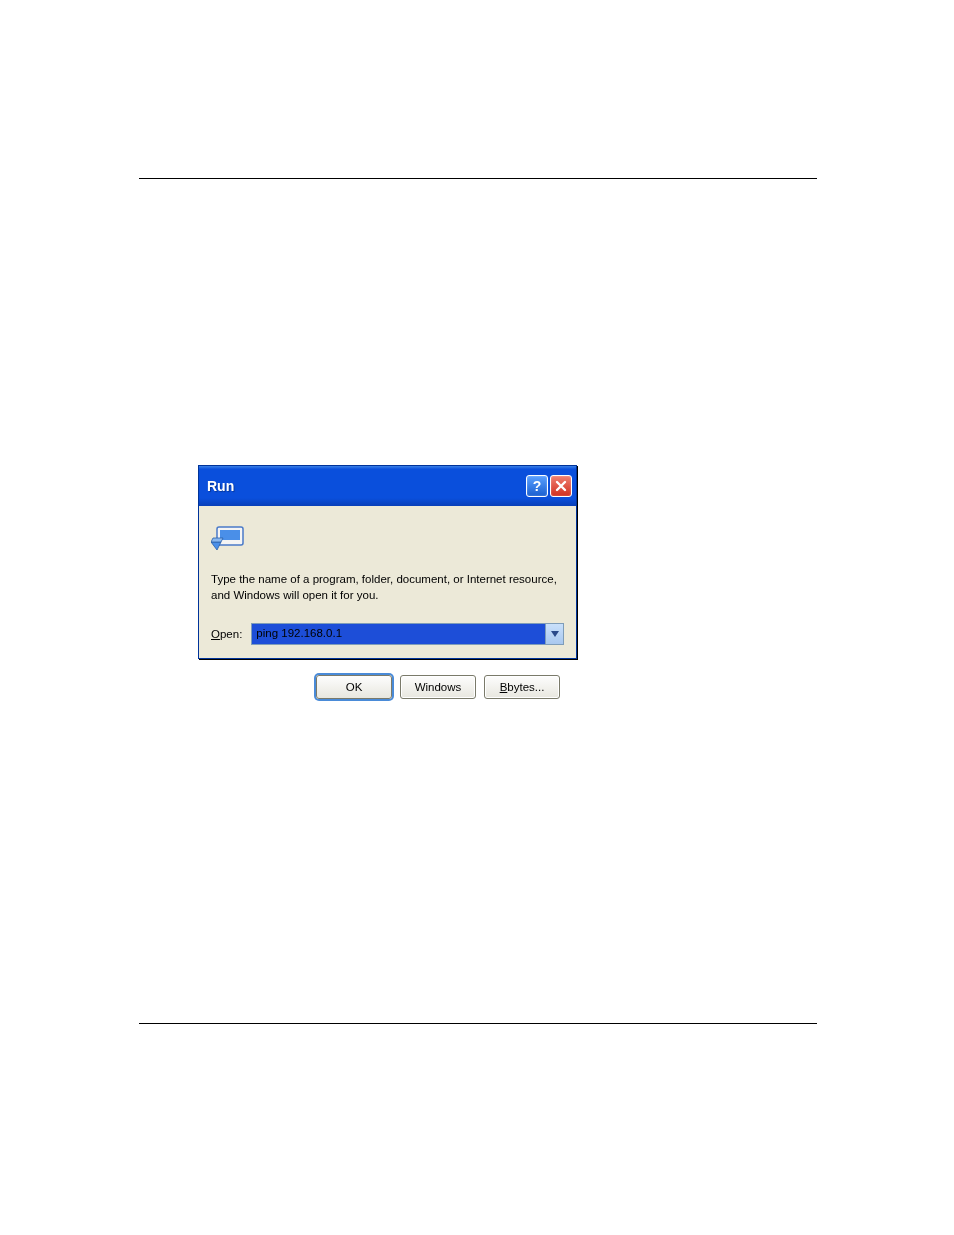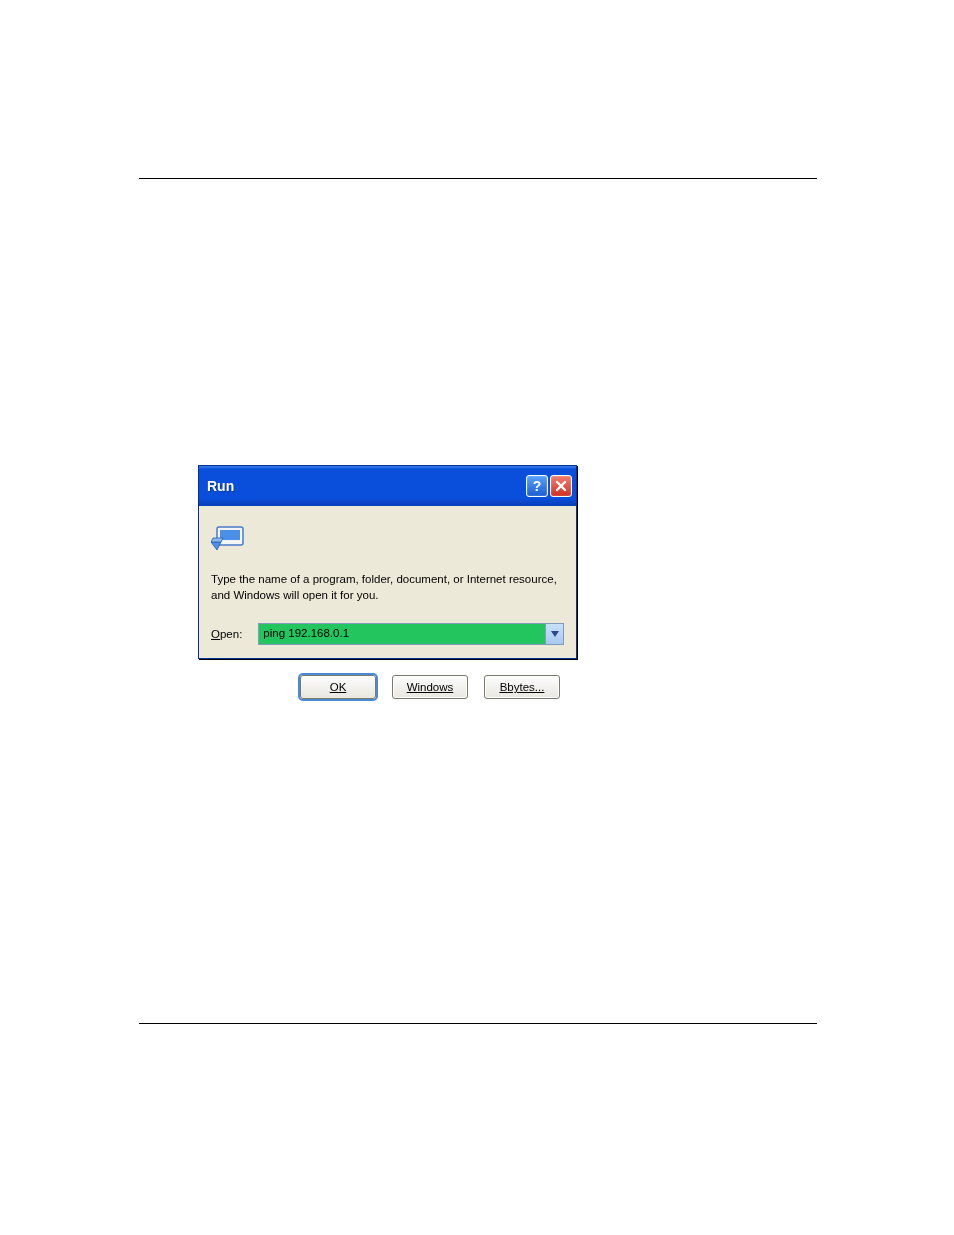--- a/index.html
+++ b/index.html
@@ -92,29 +92,29 @@
     position: relative;
   }
   .intro-text {
     font-size: 11.5px;
     color: #000;
     line-height: 1.35;
   }
   .open-row {
     display: flex;
     align-items: center;
-    gap: 16px;
+    gap: 9px;
     margin-bottom: 30px;
   }
   .open-label { font-size: 11.5px; color: #000; }
   .open-label .u { text-decoration: underline; }
   .combo {
     flex: 1;
     height: 22px;
-    background: #22c55e;
+    background: #1d4ed8;
     border: 1px solid #7f9db9;
     display: flex;
     align-items: stretch;
   }
   .combo .val {
     flex: 1;
     font-size: 11.5px;
     padding: 3px 4px;
     color: #000;
     white-space: nowrap;
@@ -127,23 +127,22 @@
     display: flex;
     align-items: center;
     justify-content: center;
     cursor: pointer;
   }
   .combo .dd svg { width: 8px; height: 6px; }
 
   .btn-row {
     display: flex;
     justify-content: flex-end;
-    gap: 16px;
+    gap: 8px;
     padding-right: 4px;
-    text-decoration: underline;
   }
   .xp-btn {
     min-width: 76px;
     height: 24px;
     font-size: 11.5px;
     background: linear-gradient(to bottom, #fdfdfd, #e8e7df);
     border: 1px solid #7a7a6a;
     border-radius: 3px;
     display: flex;
     align-items: center;

